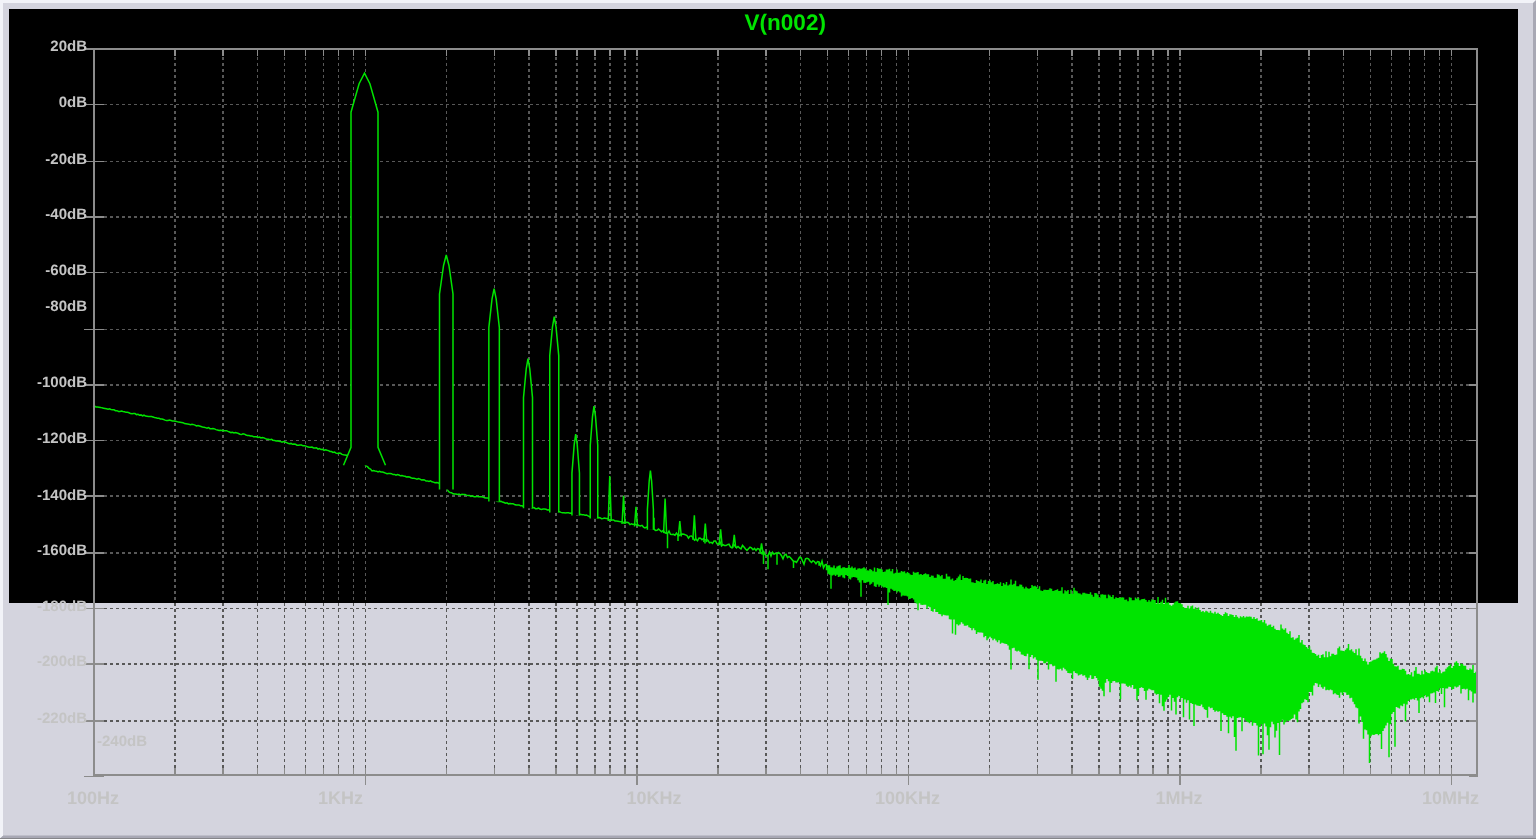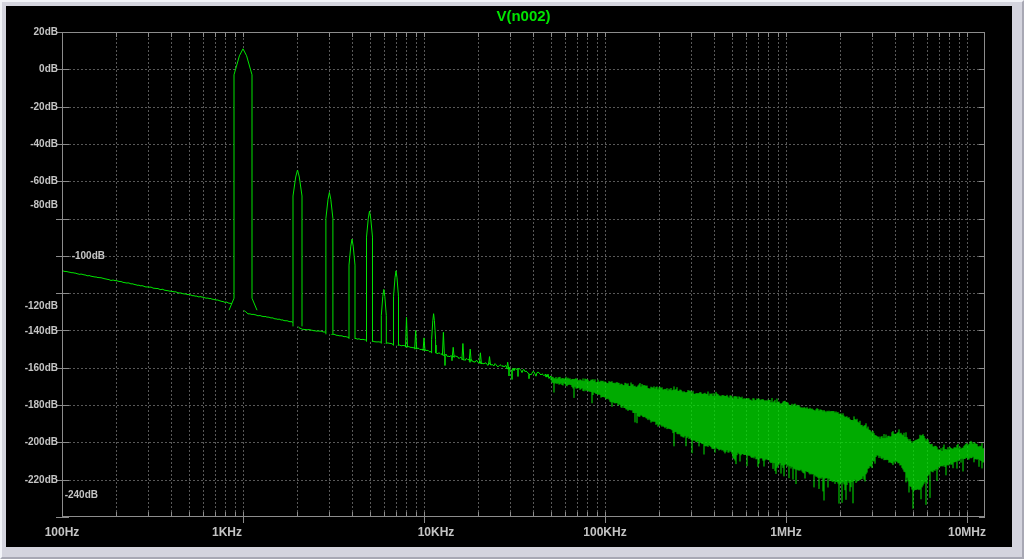--- a/index.html
+++ b/index.html
@@ -9,21 +9,21 @@
     font-family:"Liberation Sans",sans-serif;
     overflow:hidden;
   }
   .window::before{content:"";position:absolute;inset:0;
     border-top:2px solid var(--frame-hi,#f2f3f8);
     border-left:2px solid var(--frame-hi,#f2f3f8);
     border-bottom:2px solid var(--frame-sh,#a8a8b4);
     border-right:2px solid var(--frame-sh,#a8a8b4);
     pointer-events:none;}
   .client{
-    position:absolute;left:6px;top:6px;width:1006px;height:541px;
+    position:absolute;left:6px;top:6px;width:1006px;height:396px;
     background:var(--plot-bg,#000);
   }
   .plot-title{
     position:absolute;left:56px;top:1px;width:923px;
     text-align:center;font-size:15px;font-weight:bold;
     color:var(--title,#00e400);letter-spacing:0px;
   }
   .ylabels span{
     position:absolute;left:0;width:52px;text-align:right;
     font-size:10px;font-weight:bold;color:var(--label,#c4c4c4);
@@ -255,22 +255,22 @@
             <line class="tk" x1="961.5" y1="511" x2="961.5" y2="517"></line>
           </g>
    </svg></div>
     <div class="ylabels" id="ylabels">
         <span style="top: 18px;">20dB</span>
         <span style="top: 55.3077px;">0dB</span>
         <span style="top: 92.6154px;">-20dB</span>
         <span style="top: 129.923px;">-40dB</span>
         <span style="top: 167.231px;">-60dB</span>
         <span style="top: 191px;">-80dB</span>
-        <span style="top: 241.846px; margin-left: 47px;">-100dB</span>
-        <span style="top: 279.154px; margin-top: 13px;">-120dB</span>
+        <span style="top: 241.846px;">-100dB</span>
+        <span style="top: 279.154px;">-120dB</span>
         <span style="top: 317px;">-140dB</span>
         <span style="top: 353.769px;">-160dB</span>
         <span style="top: 391.077px;">-180dB</span>
         <span style="top: 428.385px; text-align: right;">-200dB</span>
         <span style="top: 465.692px;">-220dB</span>
         <span style="top: 481px; margin-left: 40px;">-240dB</span>
       </div>
     <div class="xlabels" id="xlabels">
         <span style="left: 11px; top: 518px;">100Hz</span>
         <span style="left: 176px; top: 518px;">1KHz</span>

